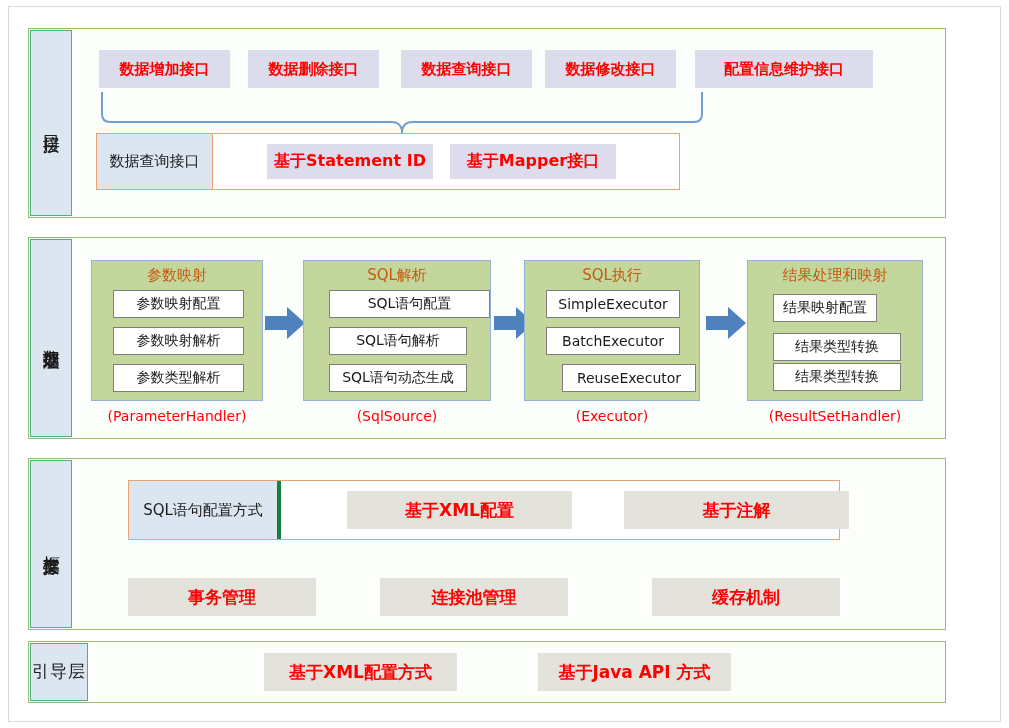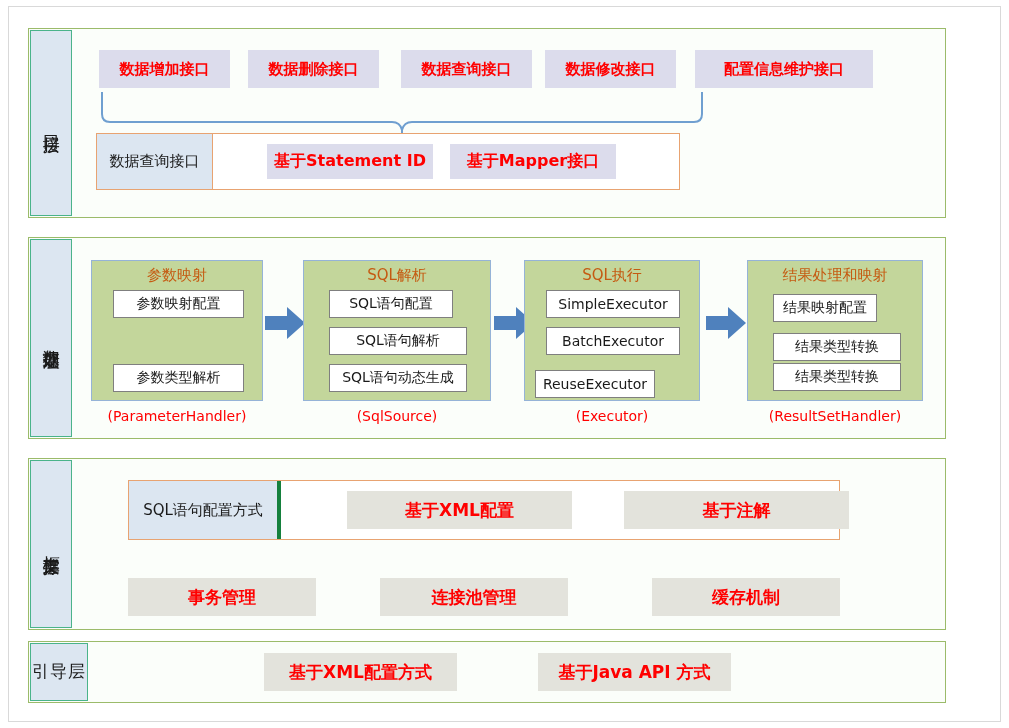--- a/index.html
+++ b/index.html
@@ -217,49 +217,50 @@
     <div class="call-chip" style="left:353px; top:10px; width:166px; height:35px;">基于Mapper接口</div>
   </div>
 
   <div class="layer" style="left:28px; top:237px; width:918px; height:202px;"></div>
 
   <div class="layer-label" style="left:30px; top:239px; width:42px; height:198px;">数据处理层</div>
 
   <div class="proc-box" style="left:91px; top:260px; width:172px; height:141px;">
     <div class="proc-title">参数映射</div>
     <div class="proc-item" style="left:21px; top:29px; width:131px; height:28px;">参数映射配置</div>
+    <div class="proc-item" style="left:21px; top:66px; width:131px; height:28px;">参数映射解析</div>
     <div class="proc-item" style="left:21px; top:103px; width:131px; height:28px;">参数类型解析</div>
   </div>
   <div class="proc-caption" style="left:91px; top:408px; width:172px;">(ParameterHandler)</div>
 
   <div class="arrow" style="left:265px; top:305px; width:40px; height:36px;">
     <svg width="40" height="36" viewBox="0 0 40 36" xmlns="http://www.w3.org/2000/svg">
       <path d="M0 11 L22 11 L22 2 L40 18 L22 34 L22 25 L0 25 Z" fill="#4f81bd"></path>
     </svg>
   </div>
 
   <div class="proc-box" style="left:303px; top:260px; width:188px; height:141px;">
     <div class="proc-title">SQL解析</div>
-    <div class="proc-item" style="left:25px; top:29px; width:124px; height:28px;">SQL语句配置</div>
+    <div class="proc-item" style="left:25px; top:29px; width:161px; height:28px;">SQL语句配置</div>
     <div class="proc-item" style="left:25px; top:66px; width:138px; height:28px;">SQL语句解析</div>
     <div class="proc-item" style="left:25px; top:103px; width:138px; height:28px;">SQL语句动态生成</div>
   </div>
   <div class="proc-caption" style="left:303px; top:408px; width:188px;">(SqlSource)</div>
 
   <div class="arrow" style="left:494px; top:305px; width:40px; height:36px;">
     <svg width="40" height="36" viewBox="0 0 40 36" xmlns="http://www.w3.org/2000/svg">
       <path d="M0 11 L22 11 L22 2 L40 18 L22 34 L22 25 L0 25 Z" fill="#4f81bd"></path>
     </svg>
   </div>
 
   <div class="proc-box" style="left:524px; top:260px; width:176px; height:141px;">
     <div class="proc-title">SQL执行</div>
     <div class="proc-item" style="left:21px; top:29px; width:134px; height:28px;">SimpleExecutor</div>
     <div class="proc-item" style="left:21px; top:66px; width:134px; height:28px;">BatchExecutor</div>
-    <div class="proc-item" style="left:10px; top:103px; width:120px; height:28px;margin-top:6px;">ReuseExecutor</div>
+    <div class="proc-item" style="left:37px; top:103px; width:134px; height:28px;">ReuseExecutor</div>
   </div>
   <div class="proc-caption" style="left:524px; top:408px; width:176px;">(Executor)</div>
 
   <div class="arrow" style="left:706px; top:305px; width:40px; height:36px;">
     <svg width="40" height="36" viewBox="0 0 40 36" xmlns="http://www.w3.org/2000/svg">
       <path d="M0 11 L22 11 L22 2 L40 18 L22 34 L22 25 L0 25 Z" fill="#4f81bd"></path>
     </svg>
   </div>
 
   <div class="proc-box" style="left:747px; top:260px; width:176px; height:141px;">

